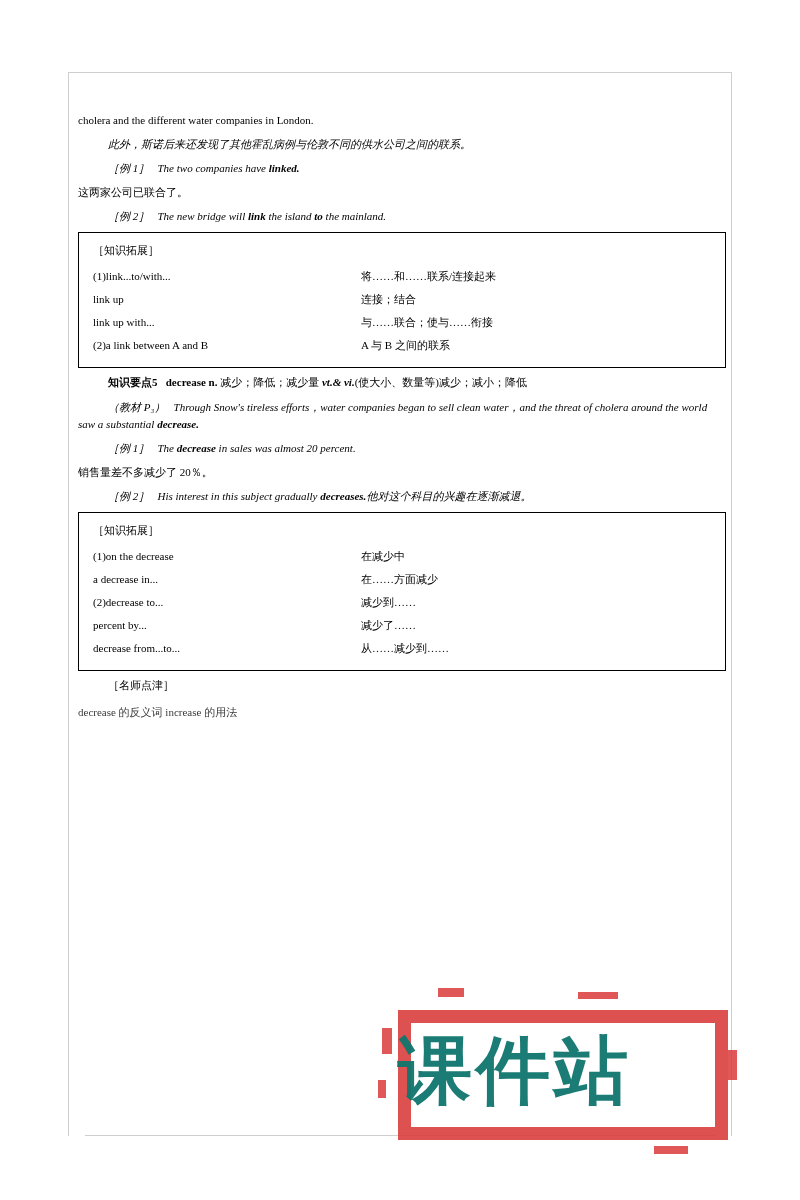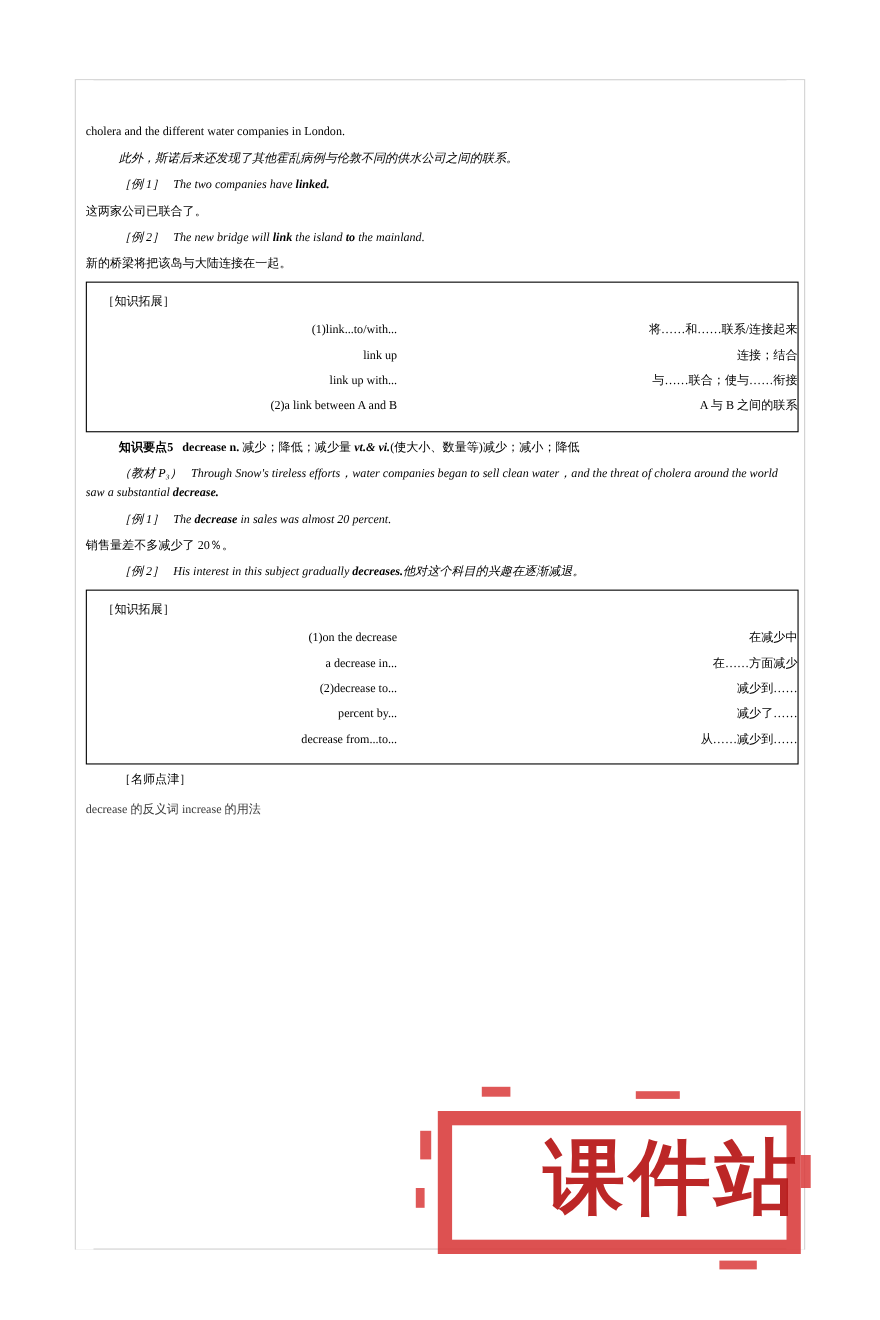--- a/index.html
+++ b/index.html
@@ -67,21 +67,20 @@
     margin: 6px 0 6px 0;
     padding: 9px 0 10px 0;
     box-sizing: border-box;
   }
   .box-title {
     padding: 0 0 6px 14px;
   }
   .box-row {
     display: flex;
     padding: 3px 0 3px 14px;
-    text-align: right;
   }
   .box-row .col-a {
     width: 268px;
     flex: 0 0 268px;
   }
   .box-row .col-b {
     flex: 1 1 auto;
   }
 
   .point-line {
@@ -123,25 +122,25 @@
     left: -13px; top: -13px;
     width: 330px; height: 130px;
     background:
       linear-gradient(90deg, rgba(255,255,255,0.0) 0%, rgba(255,255,255,0.0) 100%);
   }
   .wm-text {
     position: absolute;
     left: 0;
     top: 14px;
     width: 330px;
-    text-align: right;
+    text-align: left;
     font-size: 74px;
     font-weight: bold;
     letter-spacing: 4px;
-    color: #b91c1c;
+    color: #0f766e;
     font-family: "DejaVu Sans", "Liberation Sans", sans-serif;
     opacity: 0.95;
     line-height: 1.25;
   }
   .wm-speck {
     position: absolute;
     background: #d93a3a;
     opacity: 0.85;
   }
 </style>
@@ -159,21 +158,20 @@
   <p><span>cholera and the different water companies in London.</span></p>
 
   <p class="indent cn"><span>此外，斯诺后来还发现了其他霍乱病例与伦敦不同的供水公司之间的联系。</span></p>
 
   <p class="indent"><span>［例 1］</span>&nbsp;&nbsp;&nbsp;<span>The two companies have </span><b>linked.</b></p>
 
   <p class="cn"><span>这两家公司已联合了。</span></p>
 
   <p class="indent"><span>［例 2］</span>&nbsp;&nbsp;&nbsp;<span>The new bridge will </span><b>link</b><span> the island </span><b>to</b><span> the mainland.</span></p>
 
-  <p class="cn"><span>新的桥梁将把该岛与大陆连接在一起。</span></p>
 
   <div class="box">
     <div class="box-title">［知识拓展］</div>
     <div class="box-row">
       <div class="col-a">(1)link...to/with...</div>
       <div class="col-b cn">将……和……联系/连接起来</div>
     </div>
     <div class="box-row">
       <div class="col-a">link up</div>
       <div class="col-b cn">连接；结合</div>

